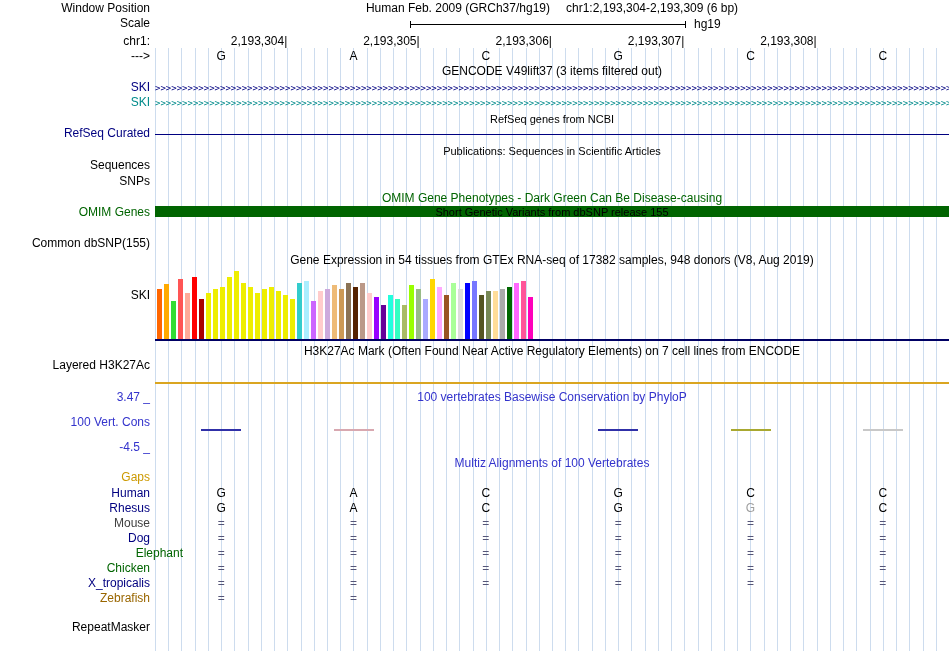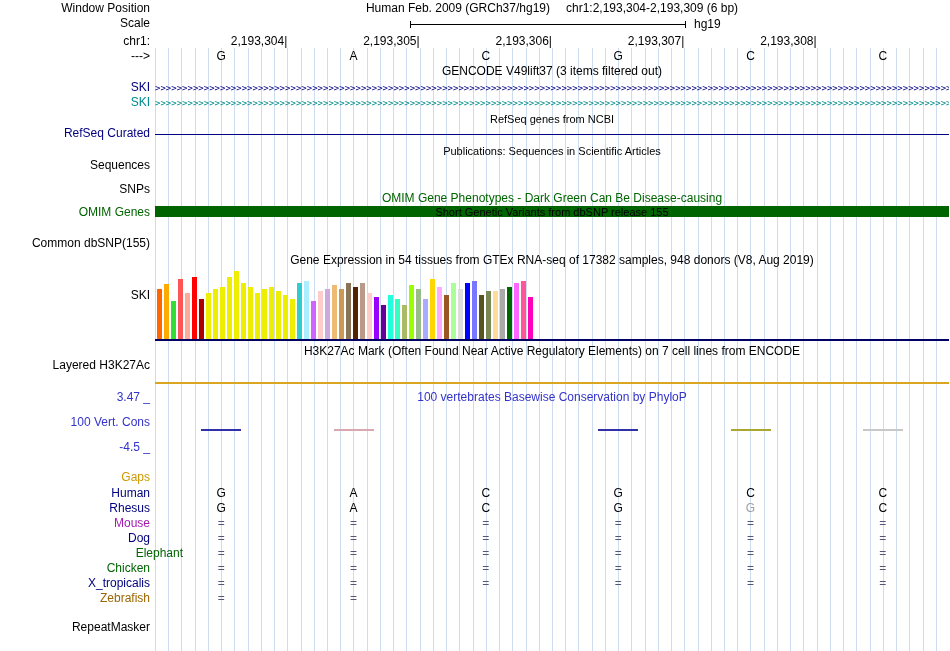--- a/index.html
+++ b/index.html
@@ -47,21 +47,21 @@
   <div class="lbl" style="top:50px">---&gt;</div>
 
   <div class="ctr" style="top:65px">GENCODE V49lift37 (3 items filtered out)</div>
 
   <div class="ctr sm" style="top:113px">RefSeq genes from NCBI</div>
   <div class="lbl c-track" style="top:127px">RefSeq Curated</div>
   <div class="hline" style="top:134px;height:1px;background:var(--track-blue)"></div>
 
   <div class="ctr sm" style="top:145px">Publications: Sequences in Scientific Articles</div>
   <div class="lbl" style="top:159px">Sequences</div>
-  <div class="lbl" style="top:183px">SNPs</div>
+  <div class="lbl" style="top:175px">SNPs</div>
 
   <div class="ctr c-green" style="top:192px">OMIM Gene Phenotypes - Dark Green Can Be Disease-causing</div>
   <div class="lbl c-green" style="top:206px">OMIM Genes</div>
   <div class="hline" style="top:206px;height:11px;background:var(--omim-green)"></div>
 
   <div class="ctr sm" style="top:206px">Short Genetic Variants from dbSNP release 155</div>
   <div class="lbl" style="top:237px">Common dbSNP(155)</div>
 
   <div class="ctr" style="top:254px">Gene Expression in 54 tissues from GTEx RNA-seq of 17382 samples, 948 donors (V8, Aug 2019)</div>
   <div class="lbl" style="top:289px">SKI</div>
@@ -69,20 +69,21 @@
 
   <div class="ctr" style="top:345px">H3K27Ac Mark (Often Found Near Active Regulatory Elements) on 7 cell lines from ENCODE</div>
   <div class="lbl" style="top:359px">Layered H3K27Ac</div>
   <div class="hline" style="top:382px;height:2px;background:var(--h3k27ac-line)"></div>
 
   <div class="lbl c-blue" style="top:391px">3.47 _</div>
   <div class="ctr c-blue" style="top:391px">100 vertebrates Basewise Conservation by PhyloP</div>
   <div class="lbl c-blue" style="top:416px">100 Vert. Cons</div>
   <div class="lbl c-blue" style="top:441px">-4.5 _</div>
 
+  <div class="ctr c-blue" style="top:457px">Multiz Alignments of 100 Vertebrates</div>
   <div class="lbl c-gold" style="top:471px">Gaps</div>
 
   <div class="lbl" style="top:621px">RepeatMasker</div>
 <div class="coord" style="left: 287.333px; top: 35px;">2,193,304|</div>
     <div class="coord" style="left: 419.667px; top: 35px;">2,193,305|</div>
     <div class="coord" style="left: 552px; top: 35px;">2,193,306|</div>
     <div class="coord" style="left: 684.333px; top: 35px;">2,193,307|</div>
     <div class="coord" style="left: 816.667px; top: 35px;">2,193,308|</div>
     <div class="base" style="left: 221.167px; top: 50px;">G</div>
     <div class="base" style="left: 353.5px; top: 50px;">A</div>
@@ -160,21 +161,21 @@
     <div class="base" style="left: 618.167px; top: 487px; color: rgb(0, 0, 0);">G</div>
     <div class="base" style="left: 750.5px; top: 487px; color: rgb(0, 0, 0);">C</div>
     <div class="base" style="left: 882.833px; top: 487px; color: rgb(0, 0, 0);">C</div>
     <div class="lbl" style="top: 502px; color: rgb(0, 0, 128);">Rhesus</div>
     <div class="base" style="left: 221.167px; top: 502px; color: rgb(0, 0, 0);">G</div>
     <div class="base" style="left: 353.5px; top: 502px; color: rgb(0, 0, 0);">A</div>
     <div class="base" style="left: 485.833px; top: 502px; color: rgb(0, 0, 0);">C</div>
     <div class="base" style="left: 618.167px; top: 502px; color: rgb(0, 0, 0);">G</div>
     <div class="base" style="left: 750.5px; top: 502px; color: rgb(158, 158, 158);">G</div>
     <div class="base" style="left: 882.833px; top: 502px; color: rgb(0, 0, 0);">C</div>
-    <div class="lbl" style="top: 517px; color: #a21caf; text-align: right;">Mouse</div>
+    <div class="lbl" style="top: 517px; color: #404040; text-align: right;">Mouse</div>
     <div class="base" style="left: 221.167px; top: 517px; color: rgb(85, 85, 119);">=</div>
     <div class="base" style="left: 353.5px; top: 517px; color: rgb(85, 85, 119);">=</div>
     <div class="base" style="left: 485.833px; top: 517px; color: rgb(85, 85, 119);">=</div>
     <div class="base" style="left: 618.167px; top: 517px; color: rgb(85, 85, 119);">=</div>
     <div class="base" style="left: 750.5px; top: 517px; color: rgb(85, 85, 119);">=</div>
     <div class="base" style="left: 882.833px; top: 517px; color: rgb(85, 85, 119);">=</div>
     <div class="lbl" style="top: 532px; color: rgb(0, 0, 128);">Dog</div>
     <div class="base" style="left: 221.167px; top: 532px; color: rgb(85, 85, 119);">=</div>
     <div class="base" style="left: 353.5px; top: 532px; color: rgb(85, 85, 119);">=</div>
     <div class="base" style="left: 485.833px; top: 532px; color: rgb(85, 85, 119);">=</div>

